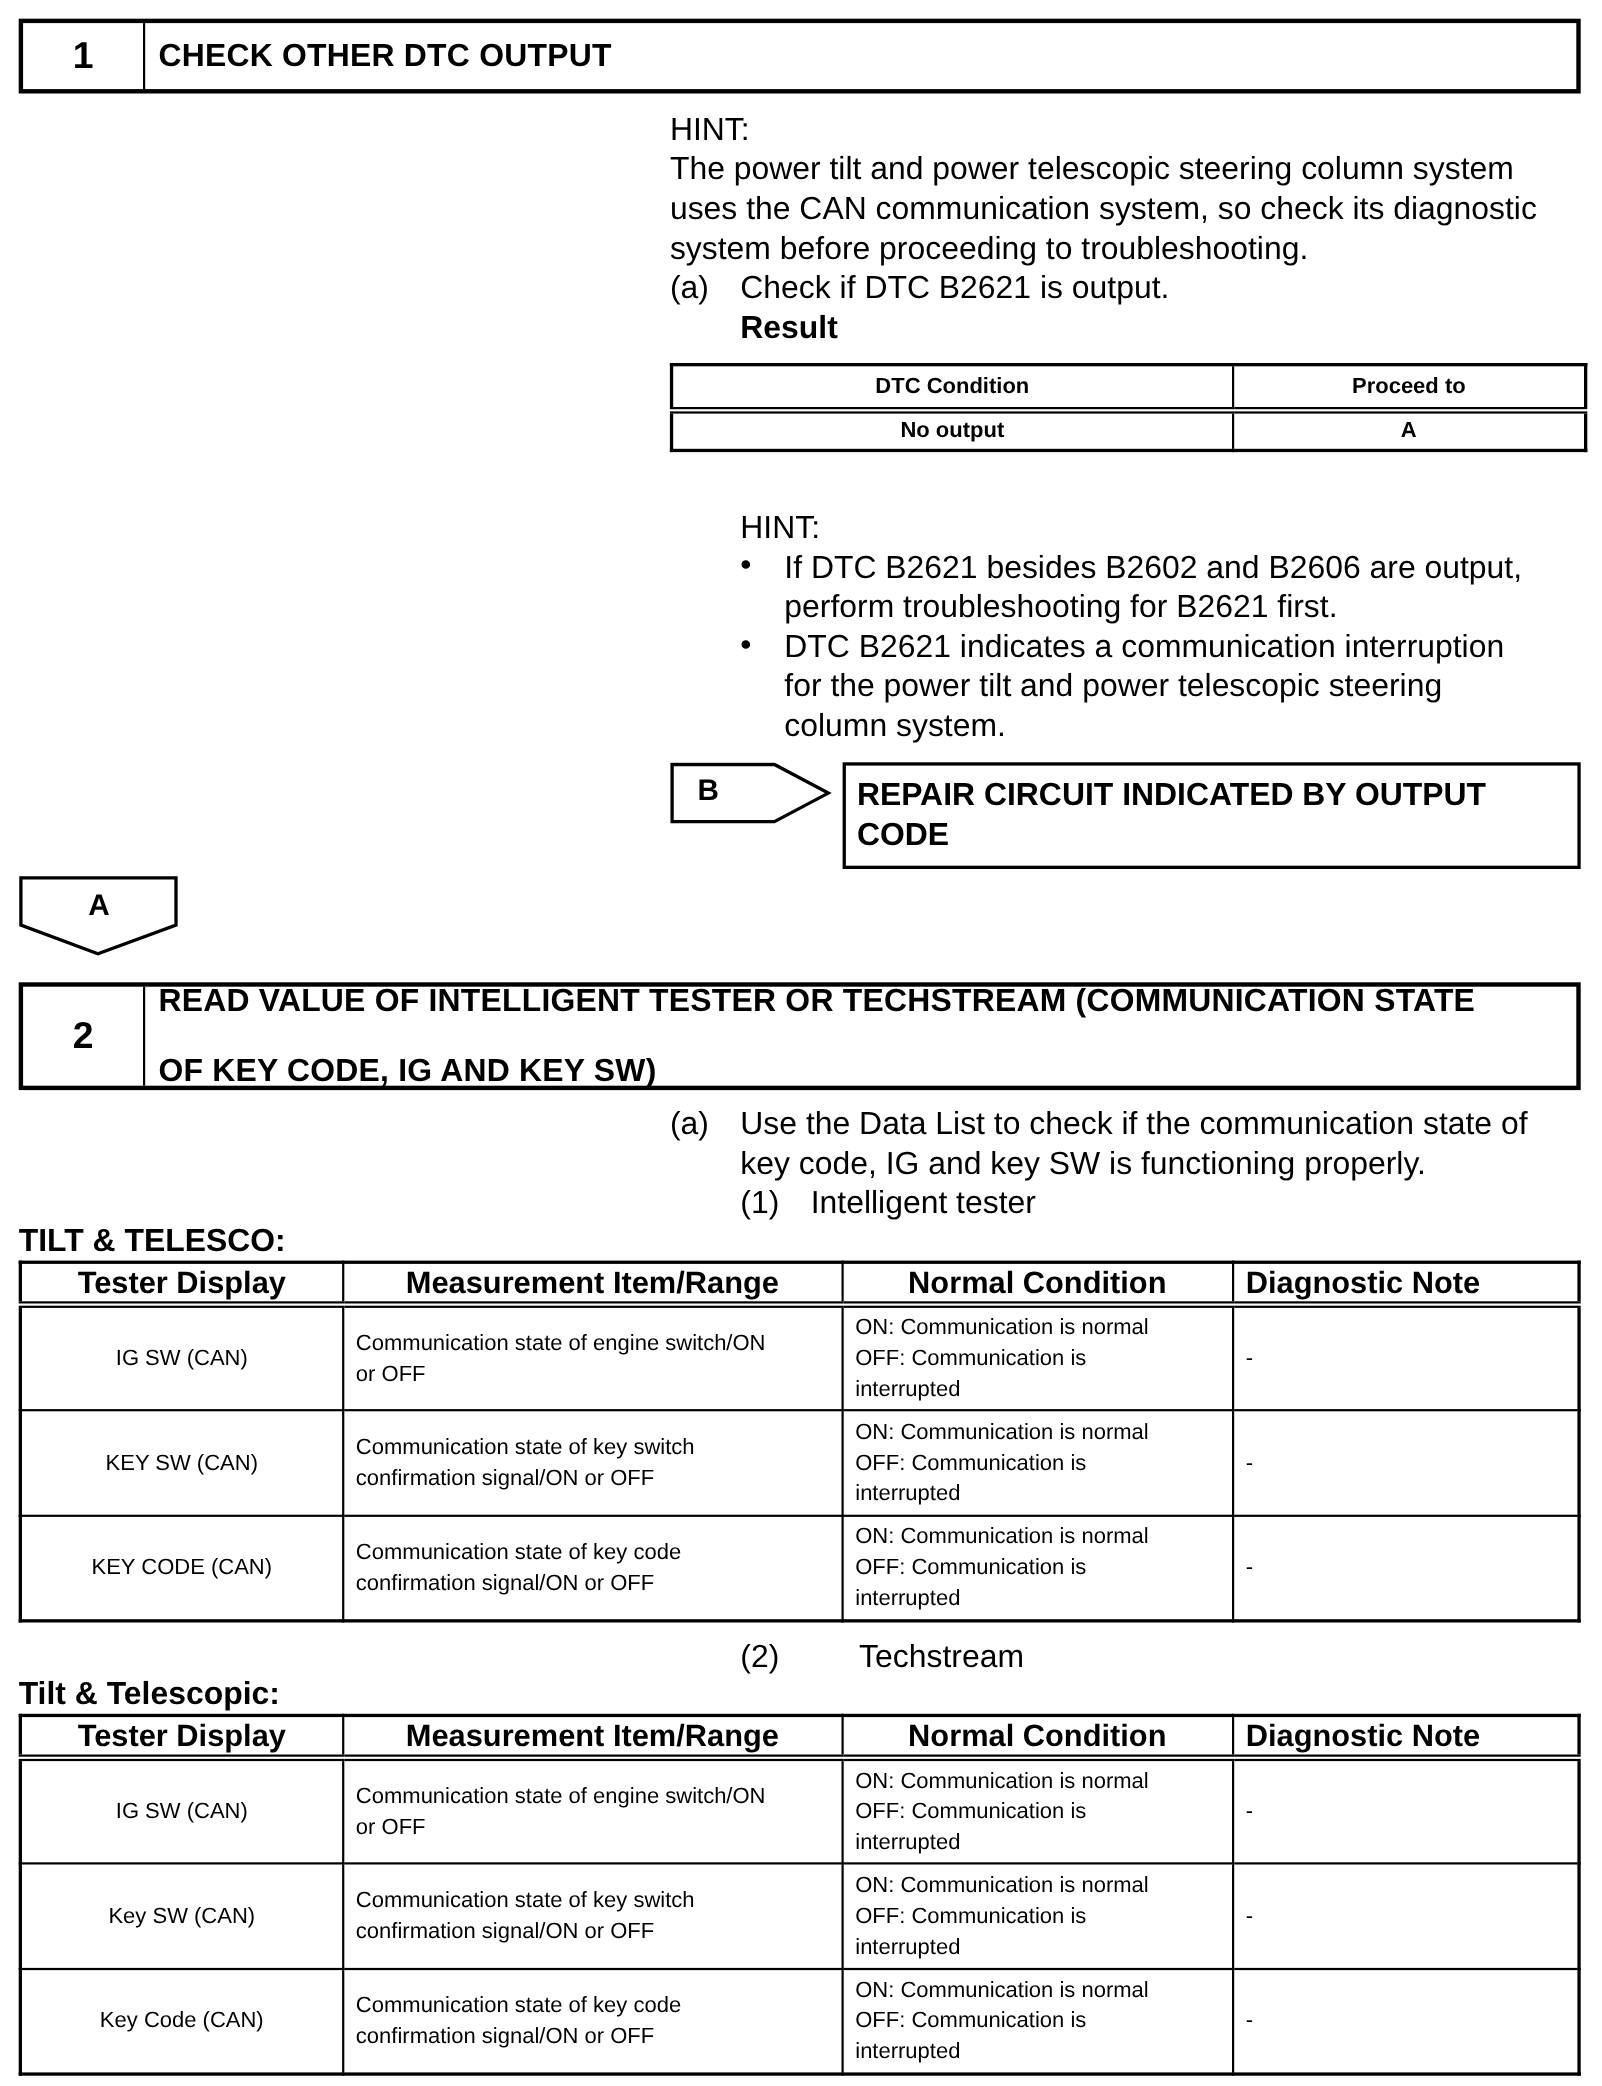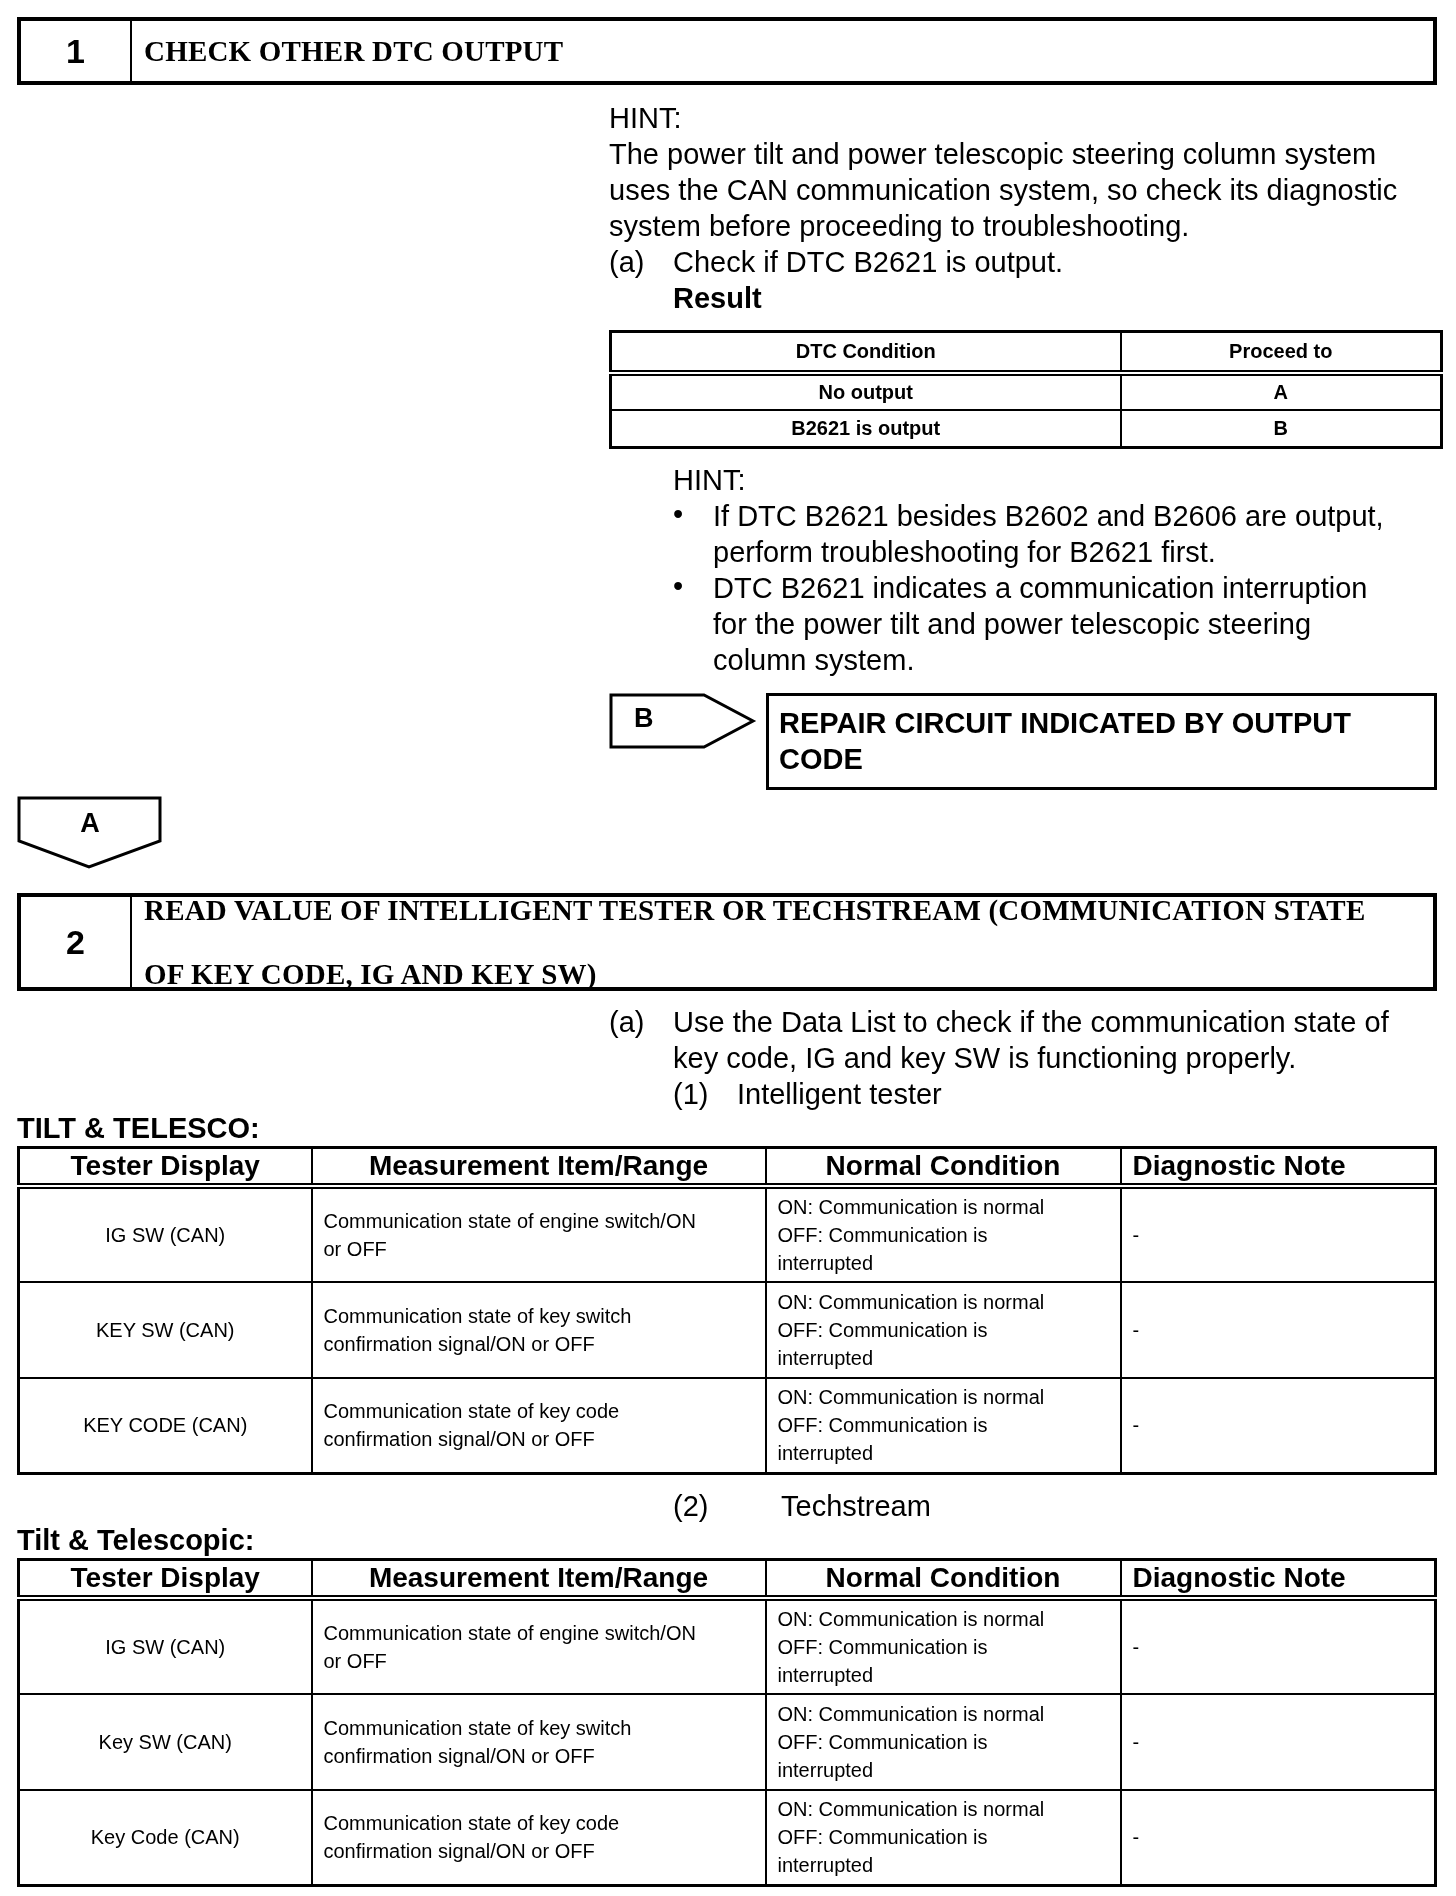--- a/index.html
+++ b/index.html
@@ -2,21 +2,21 @@
 <html><head>
 <meta charset="utf-8">
 <style>
   * { box-sizing: border-box; margin: 0; padding: 0; }
   html, body { width: 1456px; height: 1896px; background: #ffffff; overflow: hidden; }
   body { position: relative; font-family: "Liberation Sans", sans-serif; color: #000; }
   .abs { position: absolute; }
 
   .step-box { position: absolute; left: 17px; width: 1420px; border: 4px solid #000; display: flex; }
   .step-num { width: 111px; border-right: 2px solid #000; display: flex; align-items: center; justify-content: center; font-weight: bold; font-size: 34px; }
-  .step-title { flex: 1; padding: 11px 12px; display: flex; align-items: center; font-weight: bold; font-size: 29px; line-height: 36px; letter-spacing: 0.2px; font-family: Liberation Serif, serif; }
+  .step-title { flex: 1; padding: 11px 12px; display: flex; align-items: center; font-weight: bold; font-size: 29px; line-height: 36px; letter-spacing: 0.2px; }
 
   .body-text { font-size: 29px; line-height: 36px; white-space: nowrap; }
   .bold { font-weight: bold; }
 
   table.grid { position: absolute; border-collapse: collapse; table-layout: fixed; }
   table.grid td, table.grid th { border: 2px solid #000; }
   table.grid th { font-weight: bold; font-size: 20px; }
   table.result th, table.result td { font-weight: bold; font-size: 20px; text-align: center; }
   table.grid thead tr th { border-bottom: 6px double #000; }
 
@@ -54,24 +54,20 @@
     <tr style="height:41px">
       <th>DTC Condition</th>
       <th>Proceed to</th>
     </tr>
   </thead>
   <tbody>
     <tr style="height:37px">
       <td>No output</td>
       <td>A</td>
     </tr>
-    <tr style="height:38px">
-      <td>B2621 is output</td>
-      <td>B</td>
-    </tr>
   </tbody>
 </table>
 
 <div class="abs body-text" style="left:673px;top:462px;">HINT:</div>
 <div class="bullet" style="left:673px;top:498px;">•</div>
 <div class="abs body-text" style="left:713px;top:498px;">If DTC B2621 besides B2602 and B2606 are output,</div>
 <div class="abs body-text" style="left:713px;top:534px;">perform troubleshooting for B2621 first.</div>
 <div class="bullet" style="left:673px;top:570px;">•</div>
 <div class="abs body-text" style="left:713px;top:570px;">DTC B2621 indicates a communication interruption</div>
 <div class="abs body-text" style="left:713px;top:606px;">for the power tilt and power telescopic steering</div>

